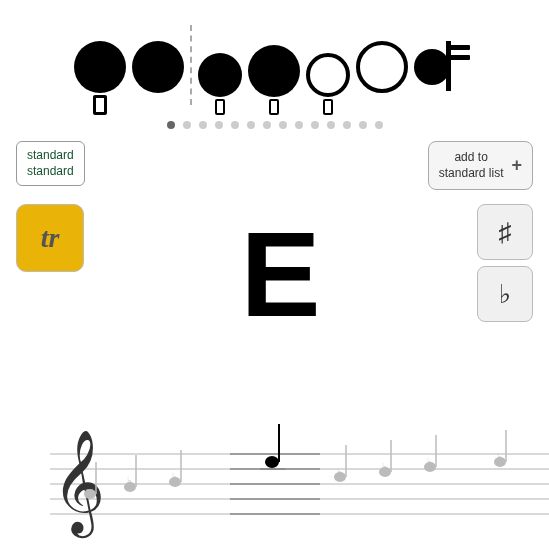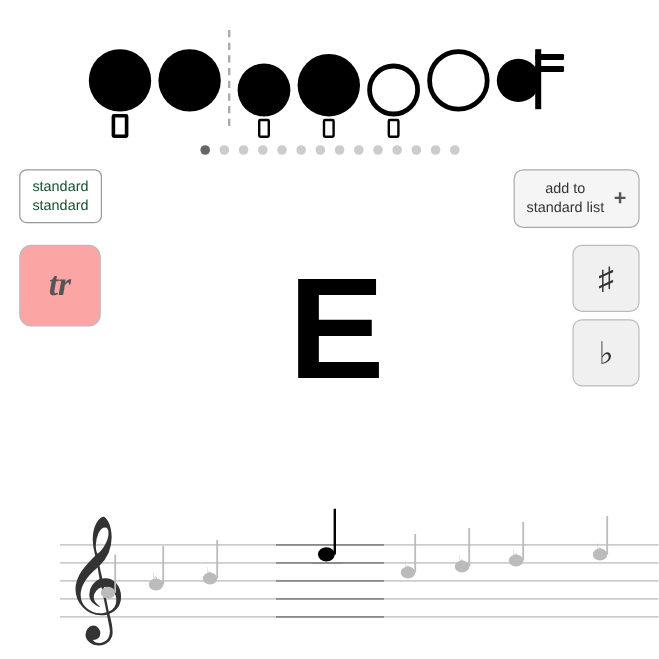--- a/index.html
+++ b/index.html
@@ -140,21 +140,21 @@
 
     
     .trill-btn {
       border: 1.5px solid #bbb;
       border-radius: 10px;
       padding: 10px 14px;
       font-size: 22px;
       font-style: italic;
       font-weight: bold;
       color: #555;
-      background: #fca5a5;
+      background: #eab308;
       cursor: pointer;
       width: 68px;
       height: 68px;
       display: flex;
       align-items: center;
       justify-content: center;
       font-family: serif;
     }
 
     

